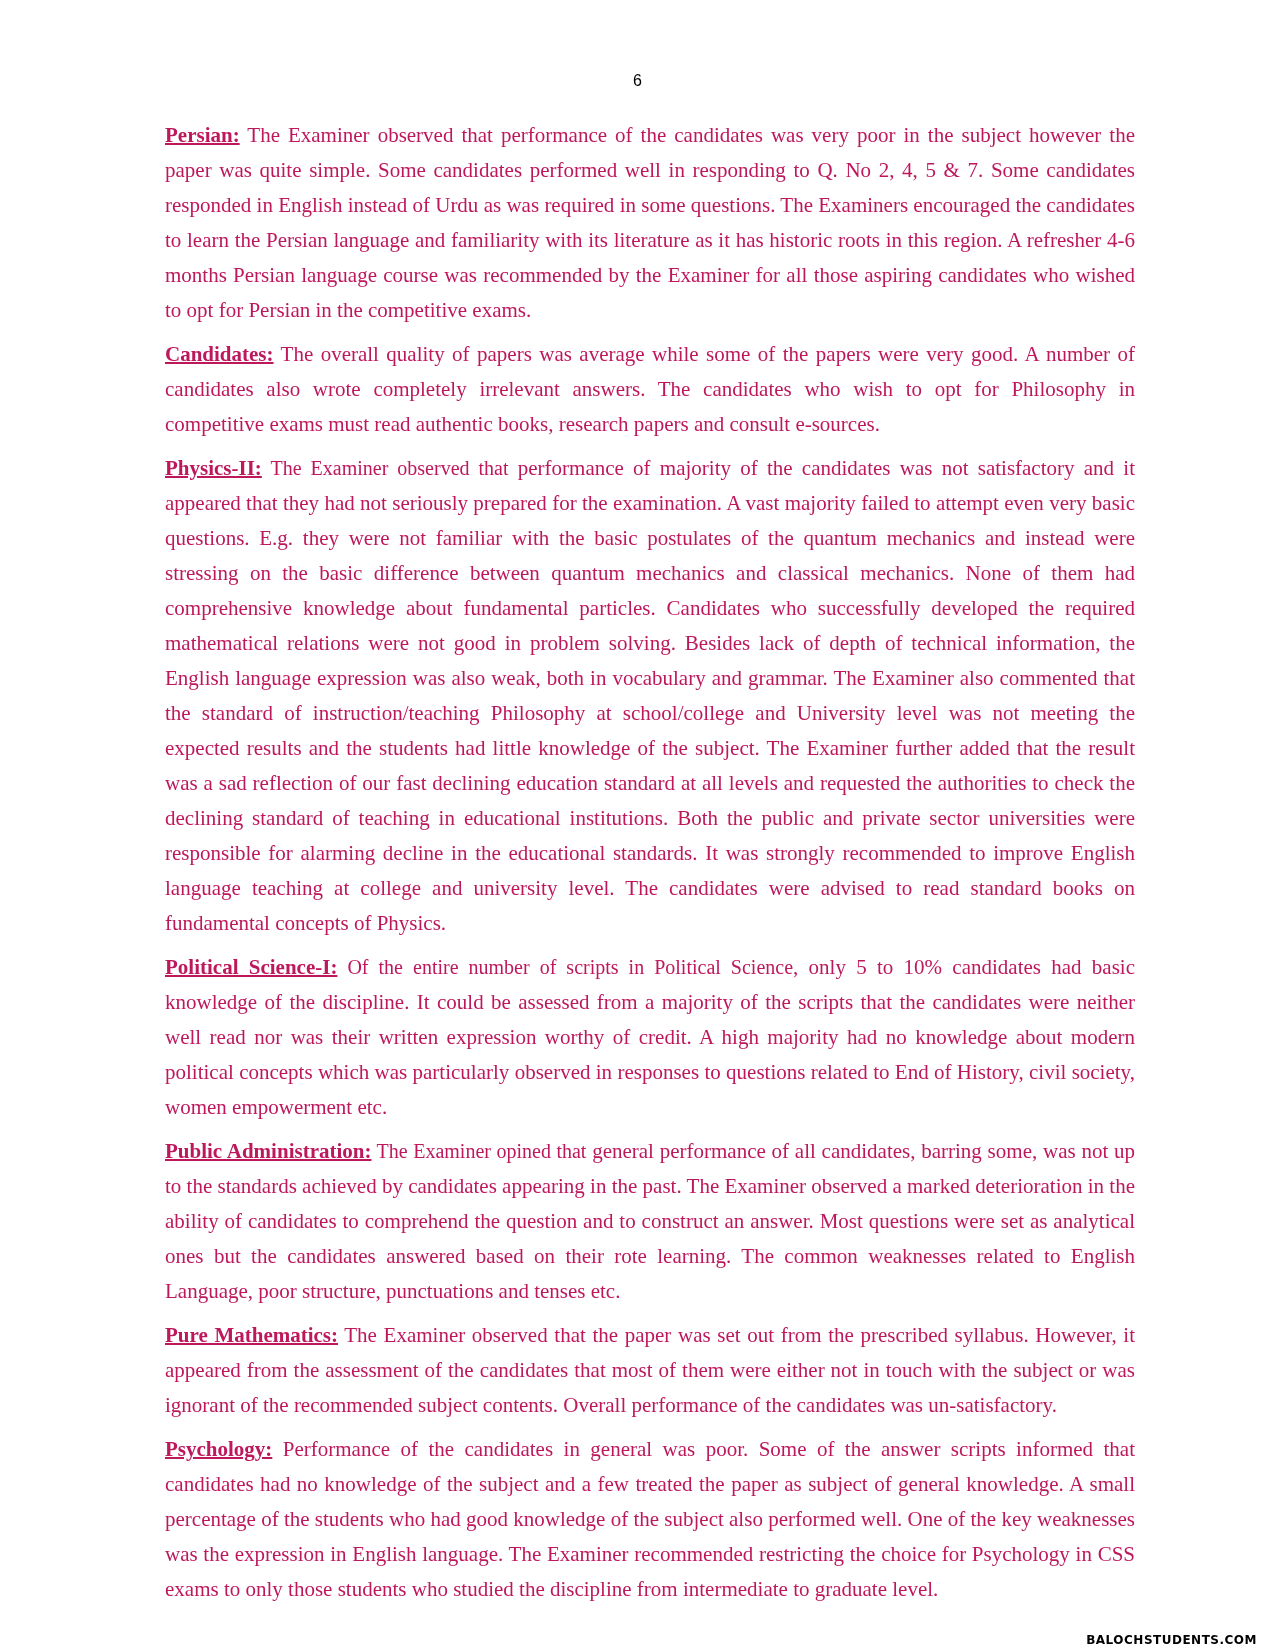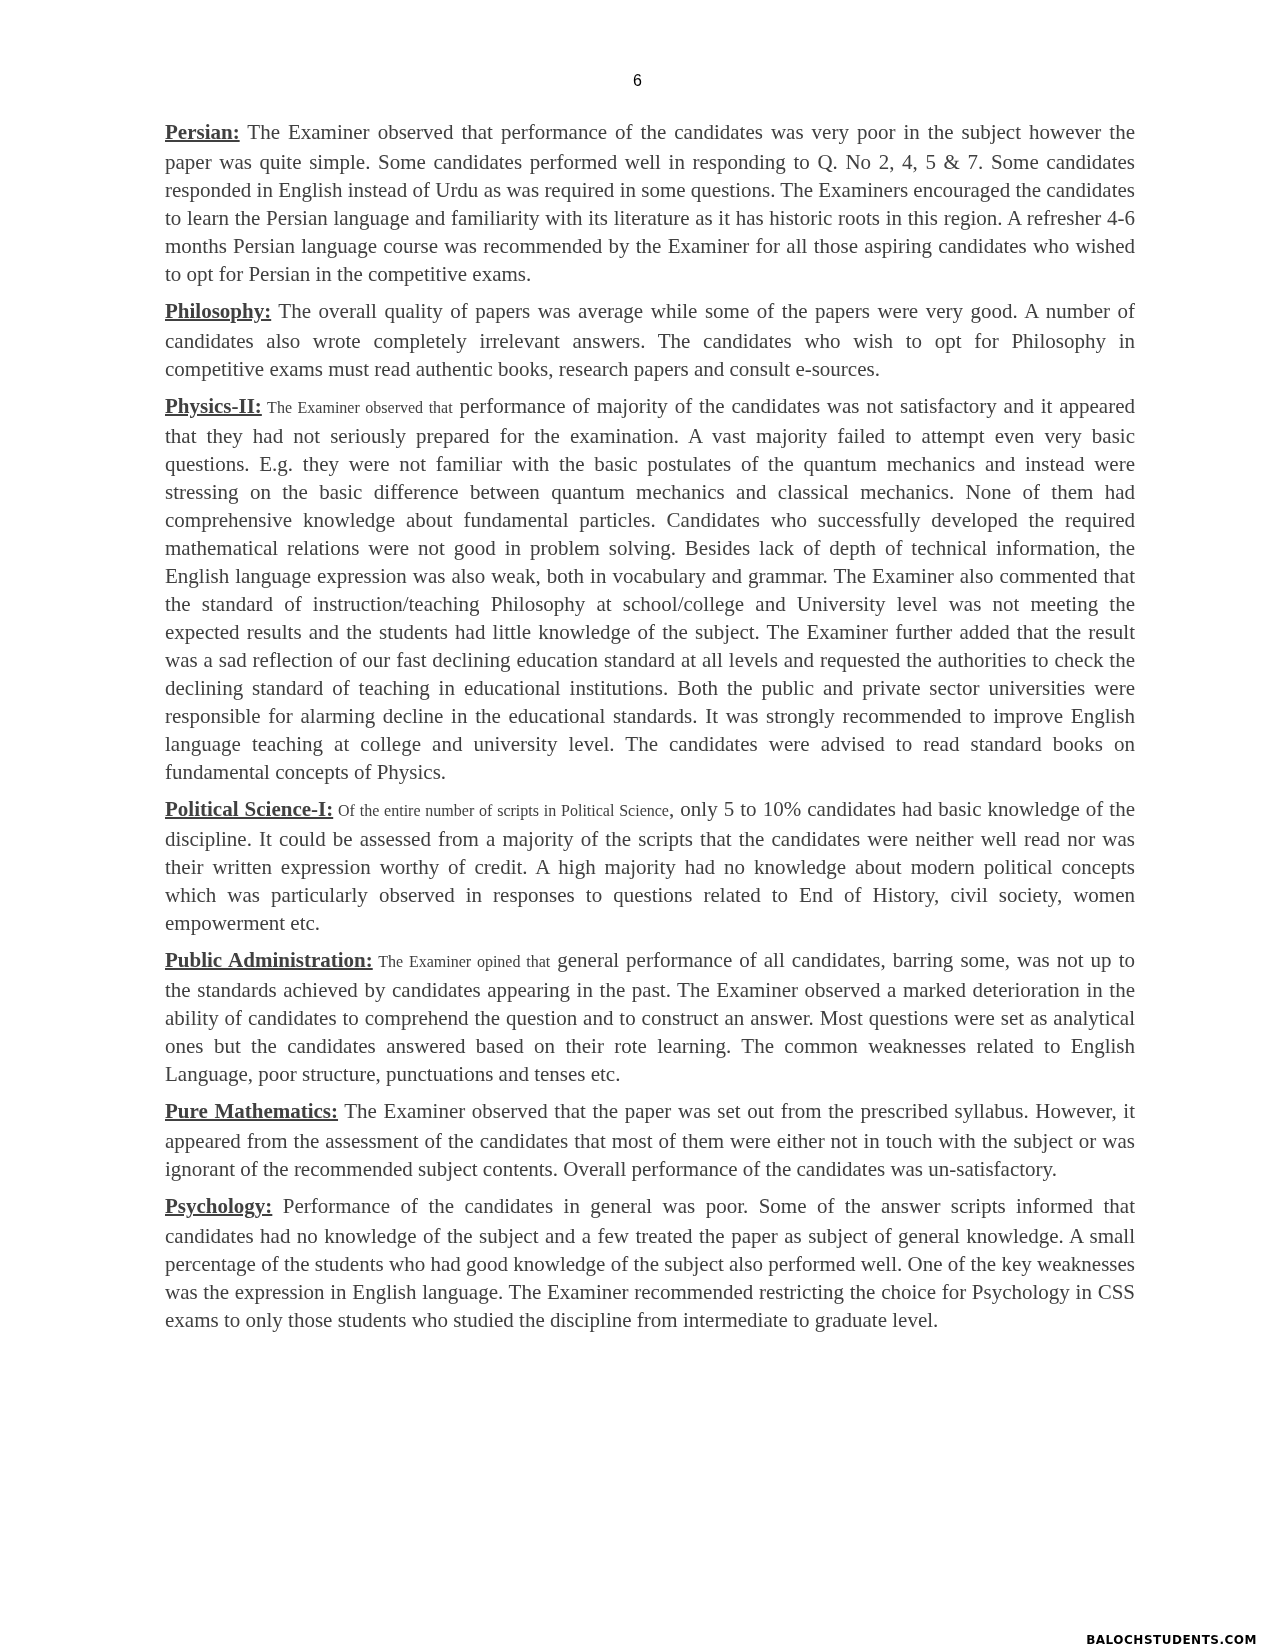--- a/index.html
+++ b/index.html
@@ -3,40 +3,40 @@
   <meta charset="utf-8">
   <style>
     html, body { margin: 0; padding: 0; background: #ffffff; }
     body { width: 1275px; height: 1650px; position: relative; overflow: hidden; }
     .page-number {
       position: absolute; top: 72px; left: 0; width: 1275px; text-align: center;
       font-family: "Liberation Sans", sans-serif; font-size: 16px; color: #000;
     }
     .content {
       position: absolute; top: 118px; left: 165px; width: 970px;
-      font-family: "Liberation Serif", serif; font-size: 21px; line-height: 28px;
-      color: #404040; text-align: justify;
+      font-family: "Liberation Serif", serif; font-size: 21px; line-height: 35px;
+      color: #be185d; text-align: justify;
     }
     .section { margin: 0 0 9px 0; }
     .heading { font-weight: bold; text-decoration: underline; text-decoration-thickness: 2px; }
-    .small-lead { font-size: 16px; }
+    .small-lead { font-size: 20px; }
     .watermark {
       position: absolute; right: 18px; bottom: 3px;
       font-family: "DejaVu Sans", sans-serif; font-weight: bold; font-size: 12px;
       letter-spacing: 0.5px; color: #000;
     }
   </style>
 </head>
 <body>
 
 <div class="page-number">6</div>
 
 <div class="content">
   <p class="section"><span class="heading">Persian:</span><span class="small-lead"></span><span> The Examiner observed that performance of the candidates was very poor in the subject however the paper was quite simple. Some candidates performed well in responding to Q. No 2, 4, 5 &amp; 7. Some candidates responded in English instead of Urdu as was required in some questions. The Examiners encouraged the candidates to learn the Persian language and familiarity with its literature as it has historic roots in this region.  A refresher 4-6 months Persian language course was recommended by the Examiner for all those aspiring candidates who wished to opt for Persian in the competitive exams.</span></p>
-  <p class="section"><span class="heading">Philosophy:</span><span class="small-lead"></span><span>  The overall quality of papers was average while some of the papers were very good. A number of candidates also wrote completely irrelevant answers. The candidates who wish to opt for Philosophy in competitive exams must read authentic books, research papers and consult e-sources.</span></p>
+  <p class="section"><span class="heading">Candidates:</span><span class="small-lead"></span><span>  The overall quality of papers was average while some of the papers were very good. A number of candidates also wrote completely irrelevant answers. The candidates who wish to opt for Philosophy in competitive exams must read authentic books, research papers and consult e-sources.</span></p>
   <p class="section"><span class="heading">Physics-II:</span><span class="small-lead"> The Examiner observed that</span><span> performance of majority of the candidates was not satisfactory and it appeared that they had not seriously prepared for the examination. A vast majority failed to attempt even very basic questions. E.g. they were not familiar with the basic postulates of the quantum mechanics and instead were stressing on the basic difference between quantum mechanics and classical mechanics. None of them had comprehensive knowledge about fundamental particles. Candidates who successfully developed the required mathematical relations were not good in problem solving. Besides lack of depth of technical information, the English language expression was also weak, both in vocabulary and grammar. The Examiner also commented that the standard of instruction/teaching Philosophy at school/college and University level was not meeting the expected results and the students had little knowledge of the subject. The Examiner further added that the result was a sad reflection of our fast declining education standard at all levels and requested the authorities to check the declining standard of teaching in educational institutions. Both the public and private sector universities were responsible for alarming decline in the educational standards. It was strongly recommended to improve English language teaching at college and university level. The candidates were advised to read standard books on fundamental concepts of Physics.</span></p>
   <p class="section"><span class="heading">Political Science-I:</span><span class="small-lead"> Of the entire number of scripts in Political Science</span><span>, only 5 to 10% candidates had basic knowledge of the discipline. It could be assessed from a majority of the scripts that the candidates were neither well read nor was their written expression worthy of credit. A high majority had no knowledge about modern political concepts which was particularly observed in responses to questions related to End of History, civil society, women empowerment etc.</span></p>
   <p class="section"><span class="heading">Public Administration:</span><span class="small-lead"> The Examiner opined that</span><span> general performance of all candidates, barring some, was not up to the standards achieved by candidates appearing in the past. The Examiner observed a marked deterioration in the ability of candidates to comprehend the question and to construct an answer. Most questions were set as analytical ones but the candidates answered based on their rote learning. The common weaknesses related to English Language, poor structure, punctuations and tenses etc.</span></p>
   <p class="section"><span class="heading">Pure Mathematics:</span><span class="small-lead"></span><span> The Examiner observed that the paper was set out from the prescribed syllabus. However, it appeared from the assessment of the candidates that most of them were either not in touch with the subject or was ignorant of the recommended subject contents. Overall performance of the candidates was un-satisfactory.</span></p>
   <p class="section"><span class="heading">Psychology:</span><span class="small-lead"></span><span> Performance of the candidates in general was poor.  Some of the answer scripts informed that candidates had no knowledge of the subject and a few treated the paper as subject of general knowledge. A small percentage of the students who had good knowledge of the subject also performed well. One of the key weaknesses was the expression in English language.  The Examiner recommended restricting the choice for Psychology in CSS exams to only those students who studied the discipline from intermediate to graduate level.</span></p>
 </div>
 
 <div class="watermark">BALOCHSTUDENTS.COM</div>
 
 </body></html>

